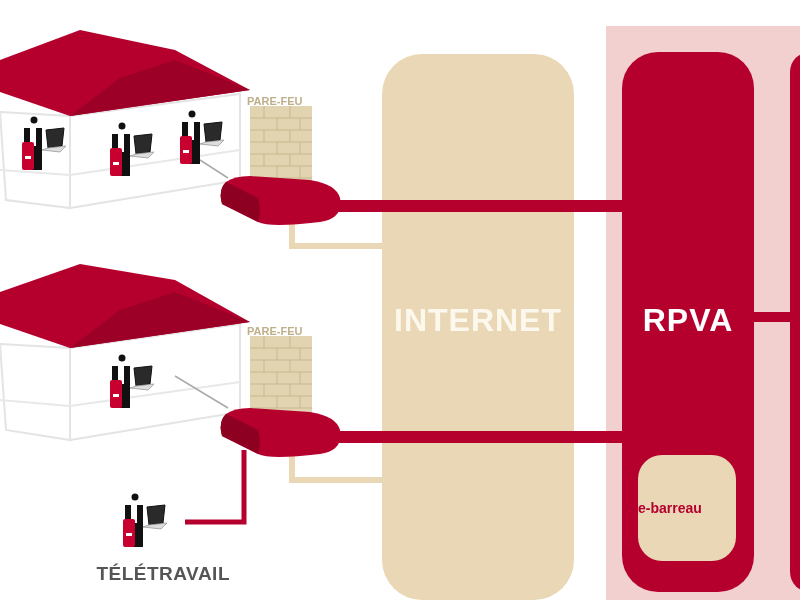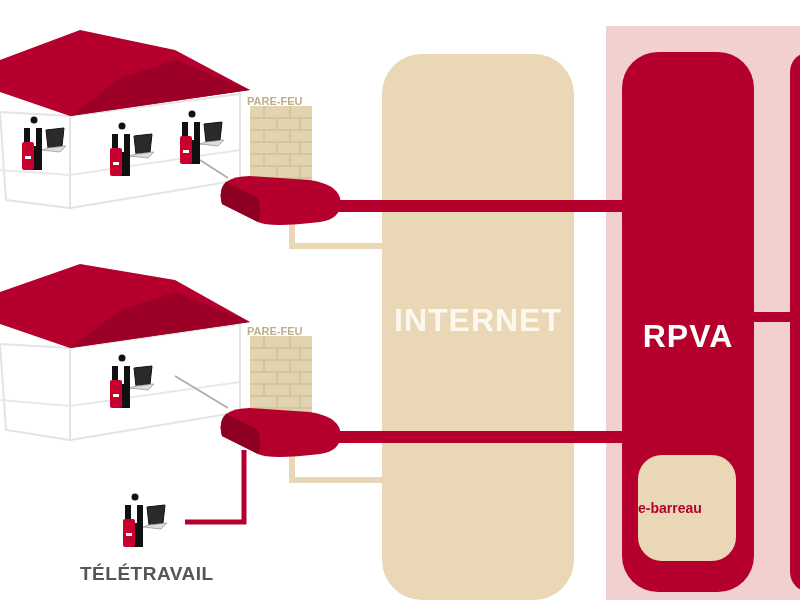--- a/index.html
+++ b/index.html
@@ -4,24 +4,24 @@
 <style>
   html, body { margin: 0; padding: 0; background: #ffffff; }
   body { width: 800px; height: 600px; position: relative; overflow: hidden; font-family: "Liberation Sans", sans-serif; }
   .abs { position: absolute; }
   #pink-zone { left: 606px; top: 26px; width: 194px; height: 574px; background: #f2d0d0; }
   #internet-col { left: 382px; top: 54px; width: 192px; height: 546px; background: #e9d7b6; border-radius: 40px; }
   #rpva-col { left: 622px; top: 52px; width: 132px; height: 540px; background: #b5002e; border-radius: 36px; }
   #ext-col { left: 790px; top: 52px; width: 40px; height: 540px; background: #b5002e; border-radius: 30px; }
   .big-label { color: #fdf8ee; font-weight: bold; font-size: 32px; letter-spacing: 1px; text-align: center; }
   #internet-label { left: 382px; top: 302px; width: 192px; }
-  #rpva-label { left: 622px; top: 318px; width: 132px; color: #ffffff; }
+  #rpva-label { left: 622px; top: 302px; width: 132px; color: #ffffff; }
   #ebarreau-box { left: 638px; top: 455px; width: 98px; height: 106px; background: #e9d7b6; border-radius: 24px; }
   #ebarreau-label { left: 638px; top: 500px; width: 98px; text-align: left; color: #b5002e; font-weight: bold; font-size: 14px; }
-  #teletravail-label { left: 80px; top: 563px; width: 150px; text-align: left; font-size: 19px; font-weight: bold; color: #555555; letter-spacing: 0.5px; }
+  #teletravail-label { left: 80px; top: 563px; width: 150px; text-align: right; font-size: 19px; font-weight: bold; color: #555555; letter-spacing: 0.5px; }
   svg#diagram { position: absolute; left: 0; top: 0; }
   .pf-label { font-size: 11px; font-weight: bold; fill: #bfae8a; font-family: "Liberation Sans", sans-serif; }
 </style>
 </head>
 <body>
 
 <div id="pink-zone" class="abs"></div>
 <div id="internet-col" class="abs"></div>
 <div id="rpva-col" class="abs"></div>
 <div id="ext-col" class="abs"></div>

